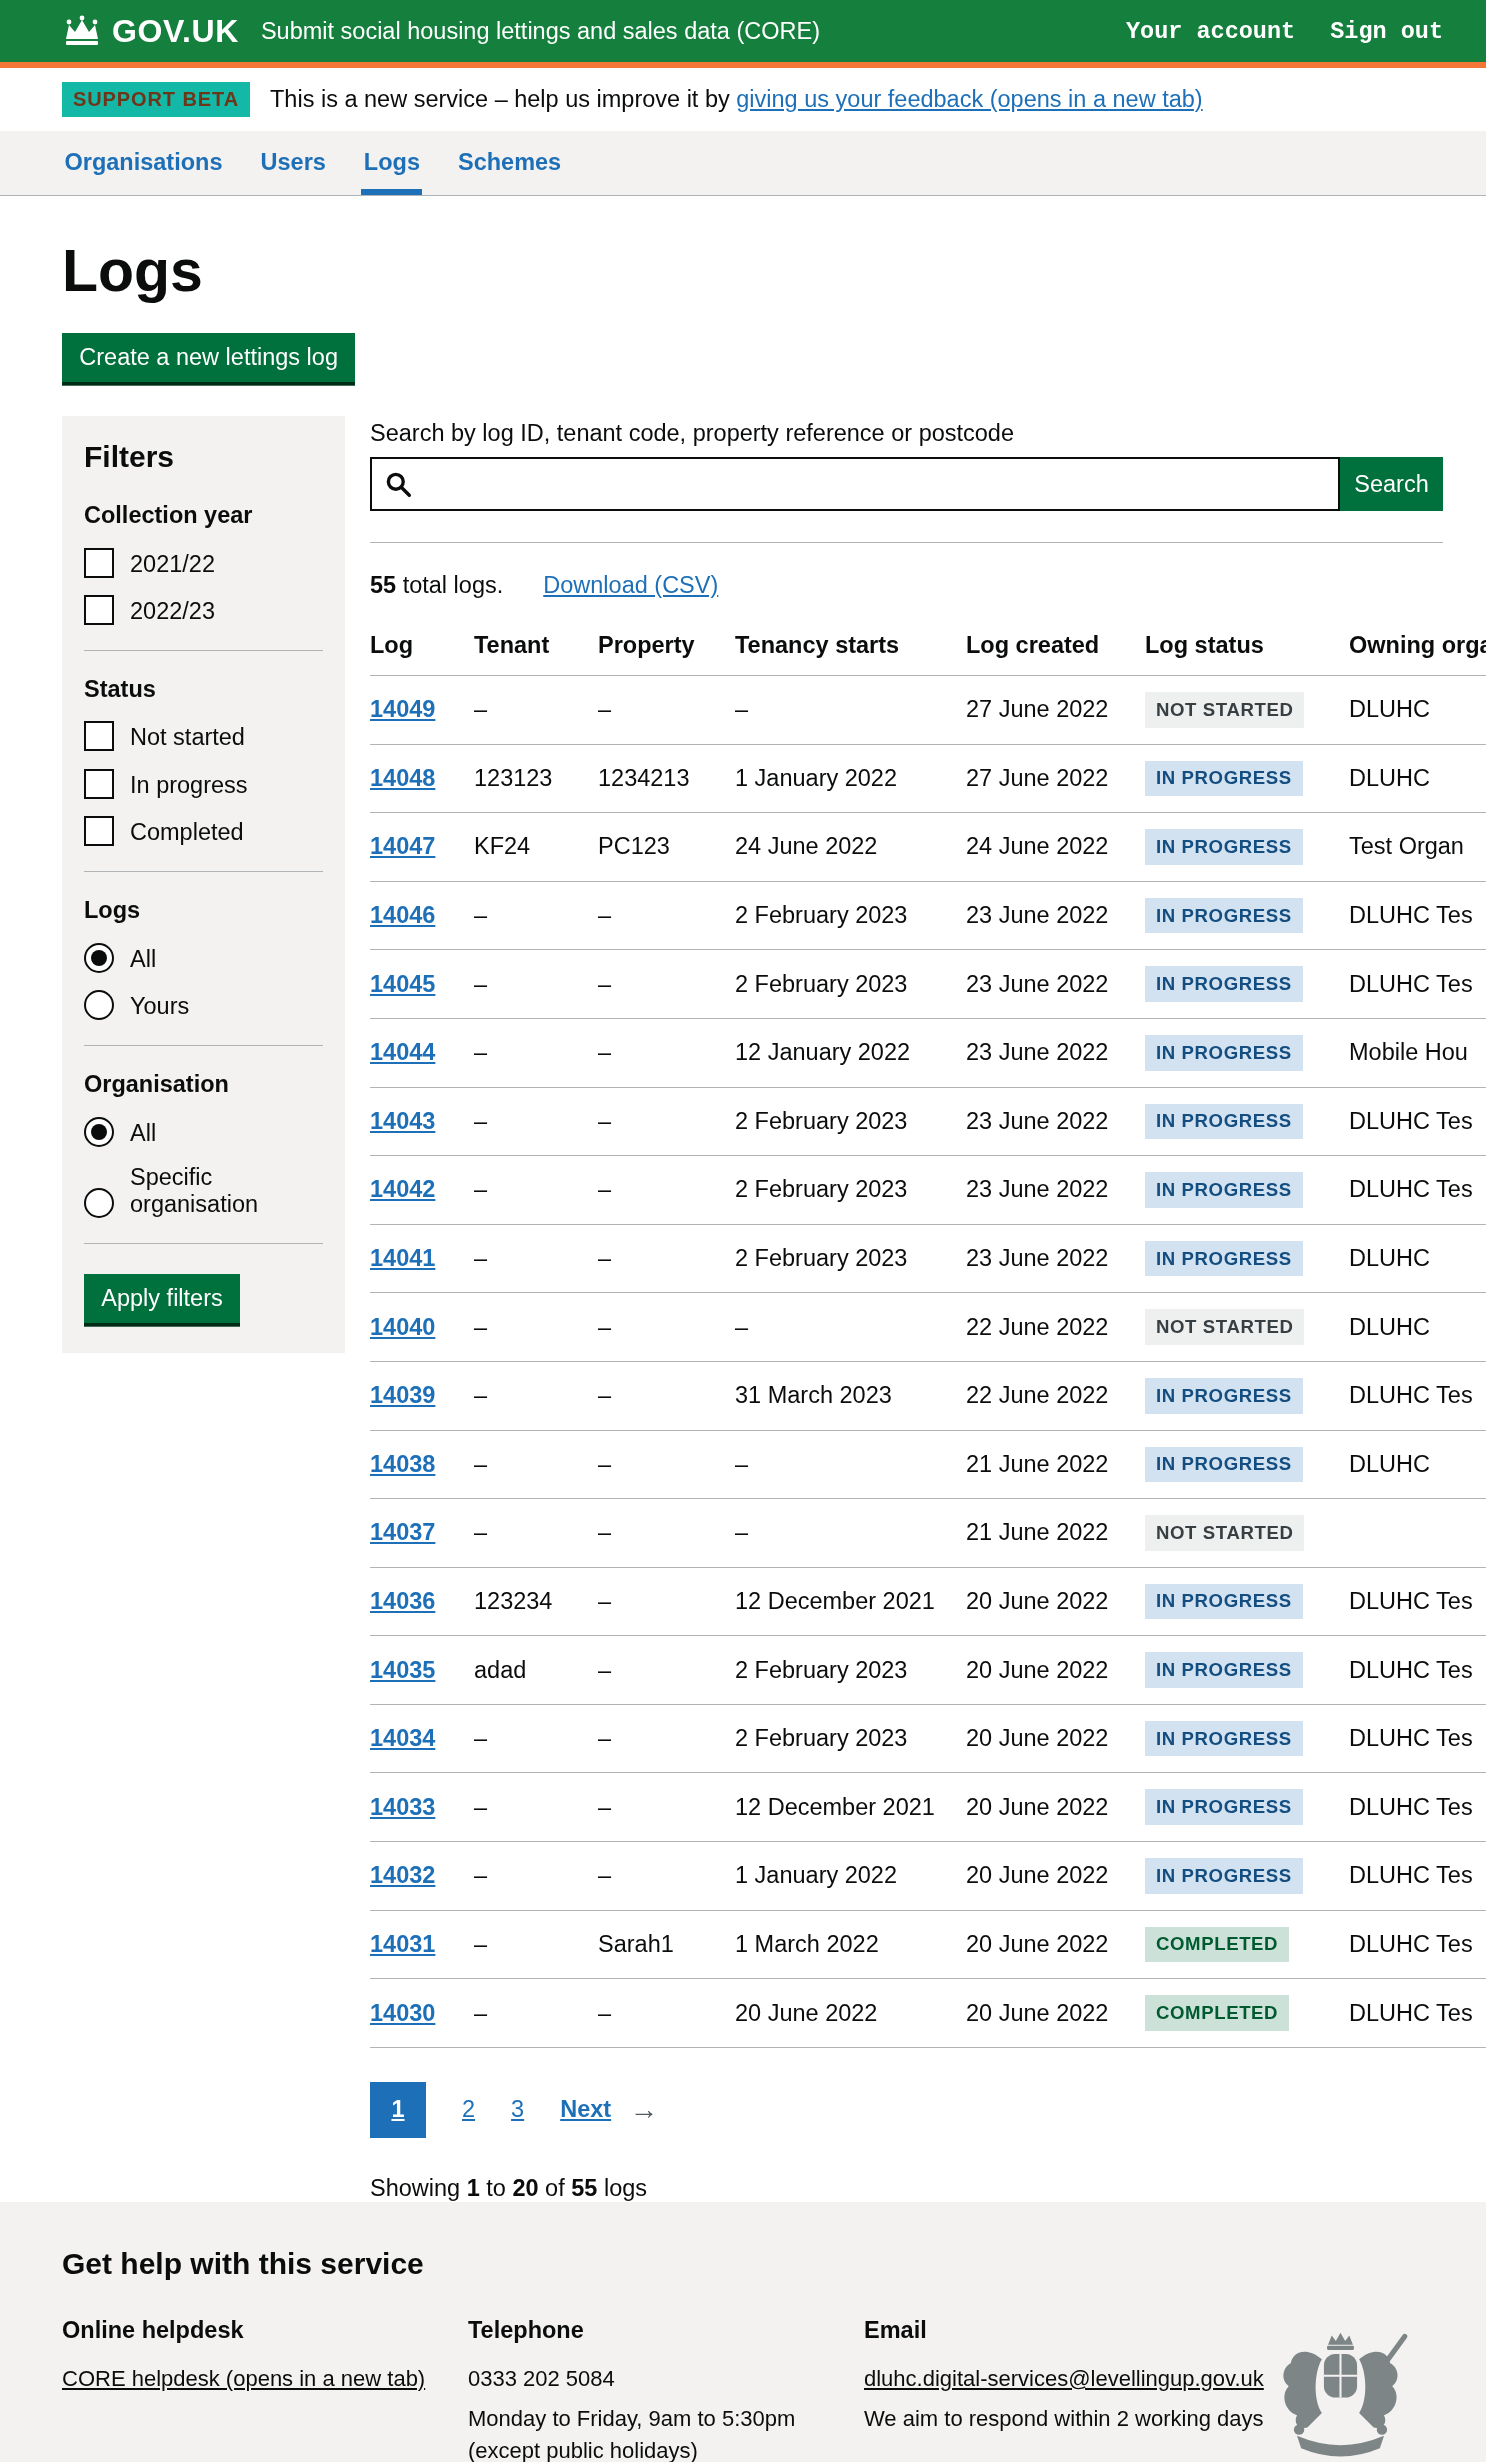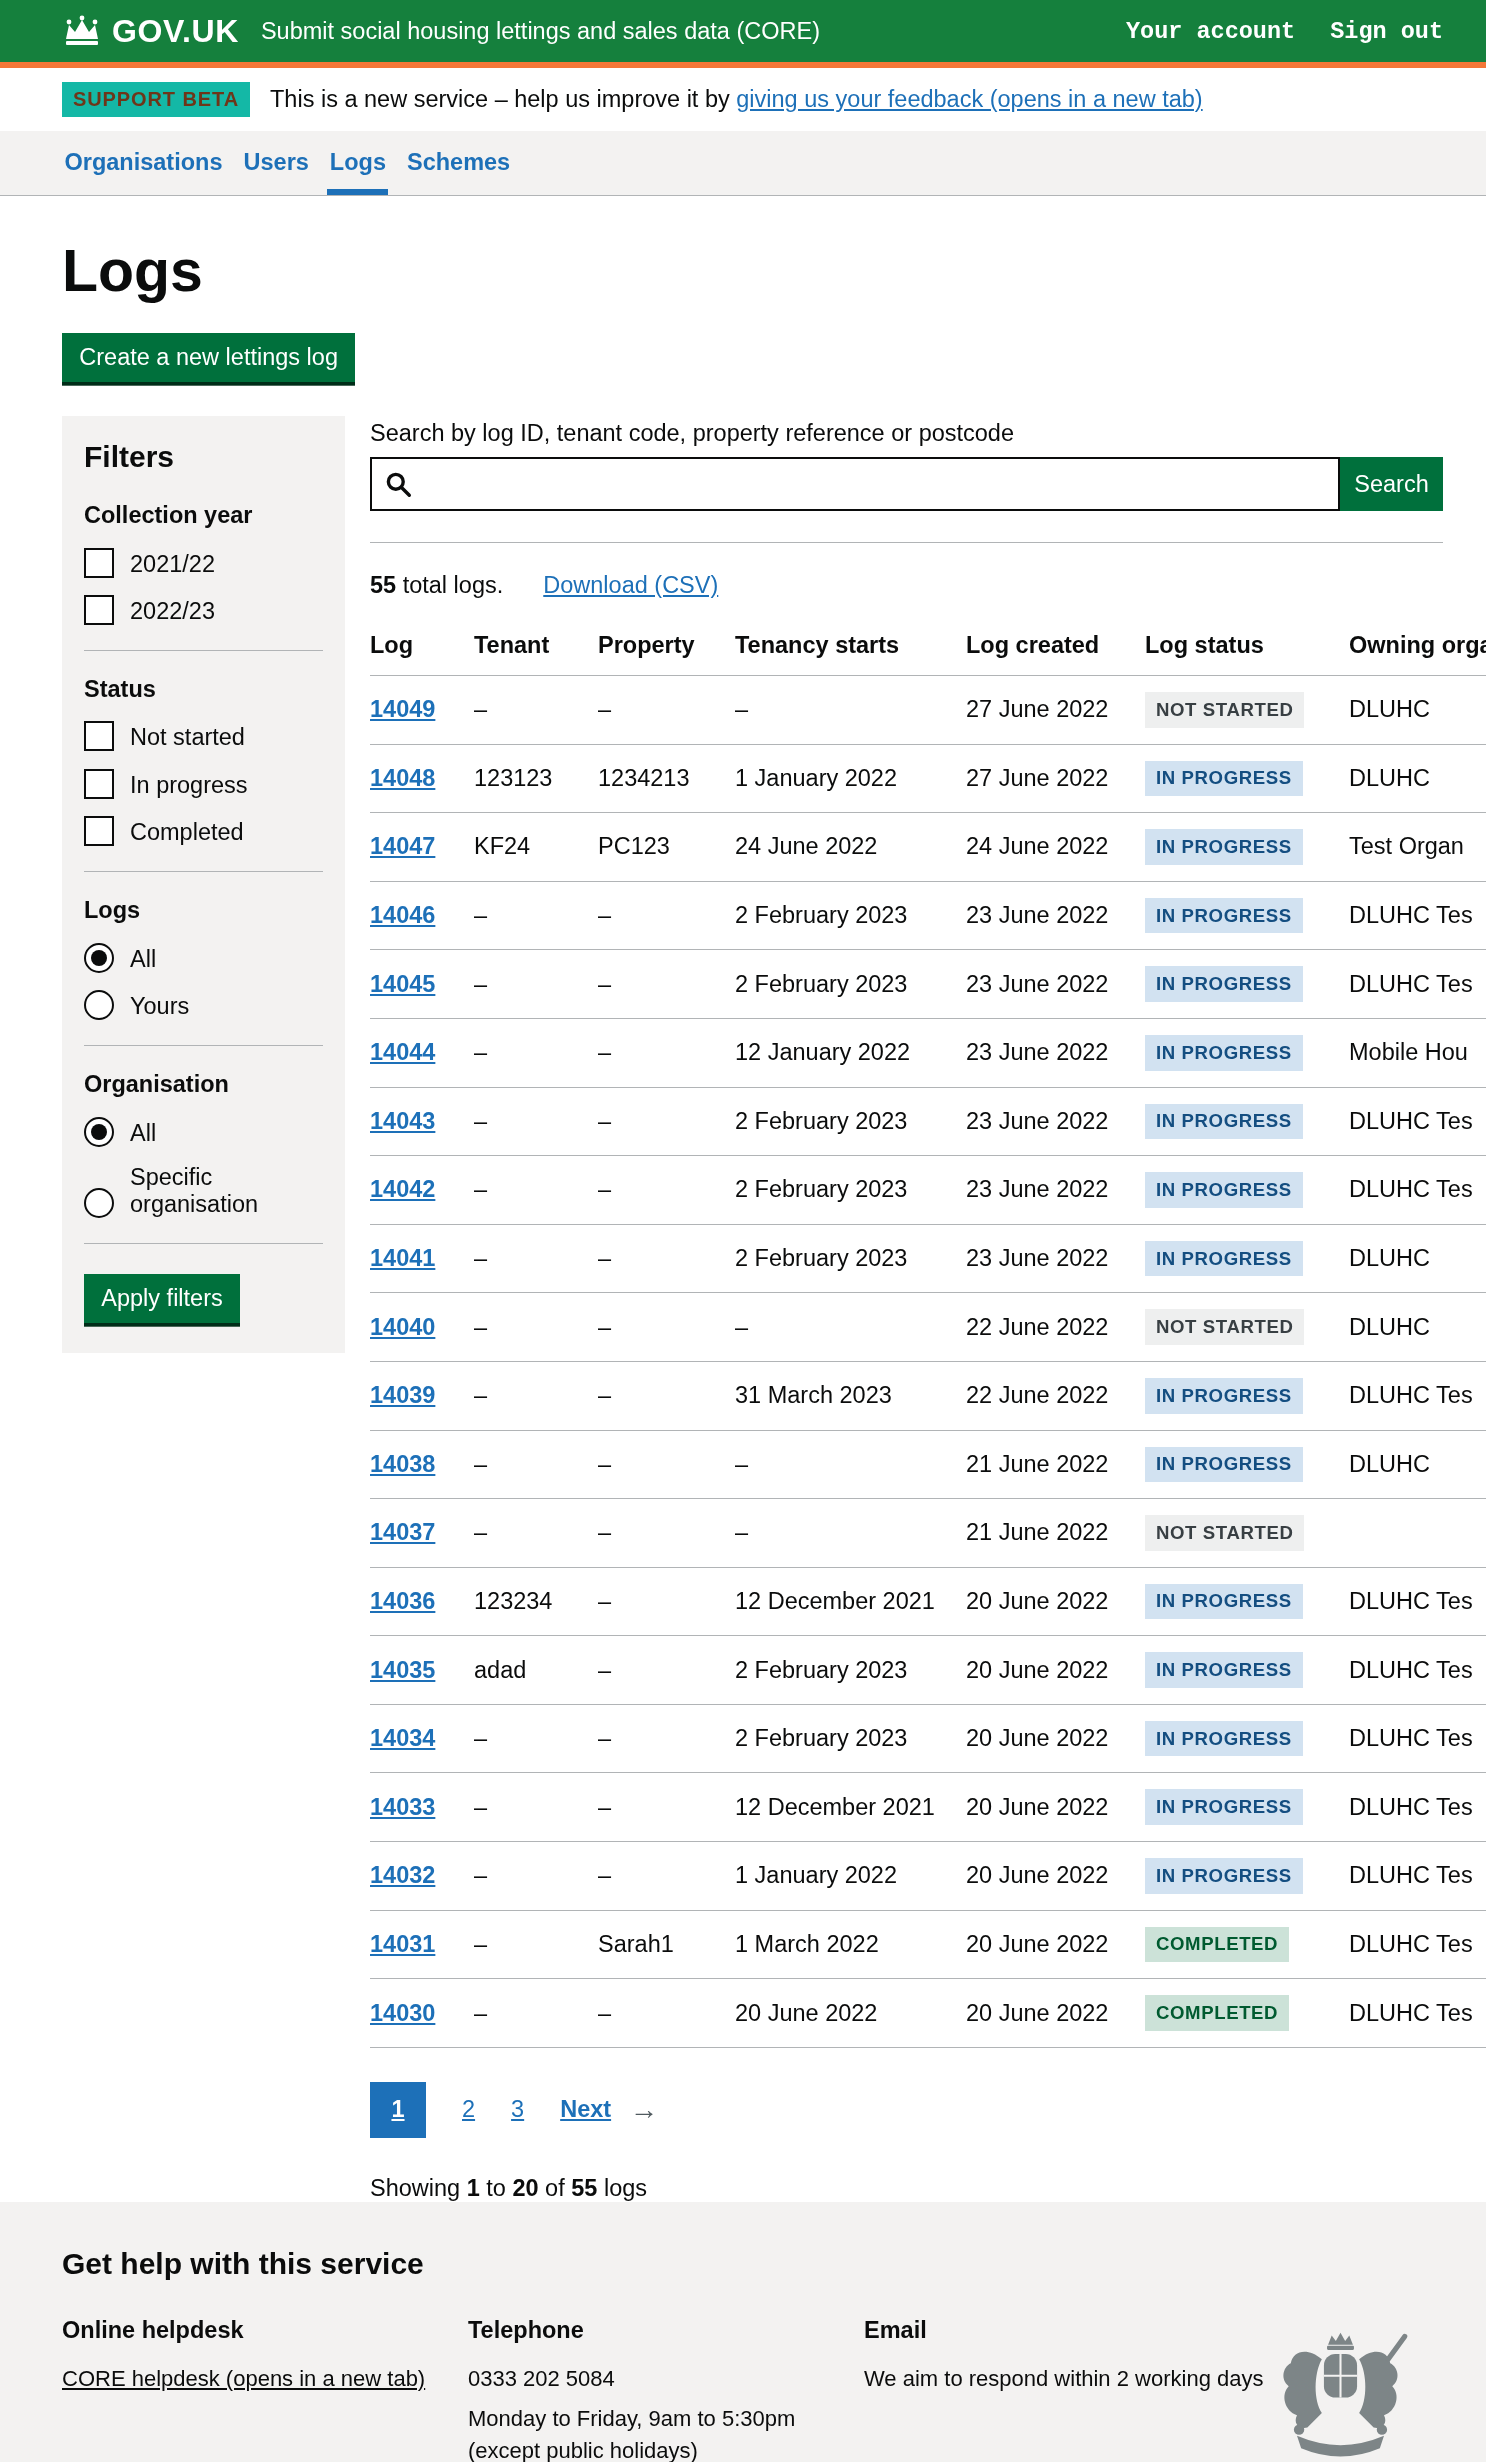--- a/index.html
+++ b/index.html
@@ -16,21 +16,21 @@
   .header-links a{color:#fff;font-weight:700;font-size:23.5px;text-decoration:none;cursor:pointer;font-family:Liberation Mono, monospace;}
 
   
   .phase-banner{margin:0 43px 0 62px;padding:13.6px 0;display:flex;align-items:center;}
   .phase-tag{background:#14b8a6;color:#6e3619;font-weight:700;font-size:20px;letter-spacing:0.9px;padding:6.2px 11px;white-space:nowrap;}
   .phase-text{margin-left:20px;font-size:23.5px;}
   .link{color:#1d70b8;text-decoration:underline;cursor:pointer;}
 
   
   .primary-nav{background:#f3f2f1;border-bottom:1.9px solid #b1b4b6;}
-  .nav-inner{margin:0 43px 0 62px;display:flex;gap:16px;}
+  .nav-inner{margin:0 43px 0 62px;display:flex;gap:33px;}
   .nav-item{color:#1d70b8;font-weight:700;font-size:23.5px;text-decoration:none;padding:18.6px 2.5px 12.4px;border-bottom:6.2px solid transparent;cursor:pointer;}
   .nav-item.active{border-bottom-color:#1d70b8;}
 
   
   .wrapper{margin:0 43px 0 62px;flex:0 0 auto;}
   h1.page-title{font-size:59px;font-weight:700;margin:45px 0 0;line-height:1.05;}
   .btn-green{display:inline-block;background:#00703c;color:#fff;border:none;font-family:inherit;font-size:23.5px;padding:11px 17.3px;box-shadow:0 3.7px 0 #002d18;cursor:pointer;}
   .btn-create{margin-top:31px;}
   .columns{display:flex;gap:25px;margin-top:34px;align-items:flex-start;}
 
@@ -435,20 +435,21 @@
           <p><a>CORE helpdesk (opens in a new tab)</a></p>
         </div>
         <div class="fcol fcol2">
           <h3>Telephone</h3>
           <p>0333 202 5084</p>
           <p style="margin-bottom:2.5px;">Monday to Friday, 9am to 5:30pm</p>
           <p>(except public holidays)</p>
         </div>
         <div class="fcol fcol3">
           <h3>Email</h3>
+          <p><a>dluhc.digital-services@levellingup.gov.uk</a></p>
           <p>We aim to respond within 2 working days</p>
         </div>
       </div>
 
       <span class="coat-of-arms">
         <svg viewBox="0 0 140 132" width="145" height="137" aria-hidden="true" fill="#7d8587">
           <path d="M58 16 l3.5 -9 4 5.5 4.5 -8 4.5 8 4 -5.5 3.5 9 z"></path>
           <rect x="57" y="17" width="26" height="4" rx="1"></rect>
           <rect x="54" y="25" width="32" height="42" rx="11"></rect>
           <line x1="70" y1="25" x2="70" y2="67" stroke="#f3f2f1" stroke-width="2"></line>

